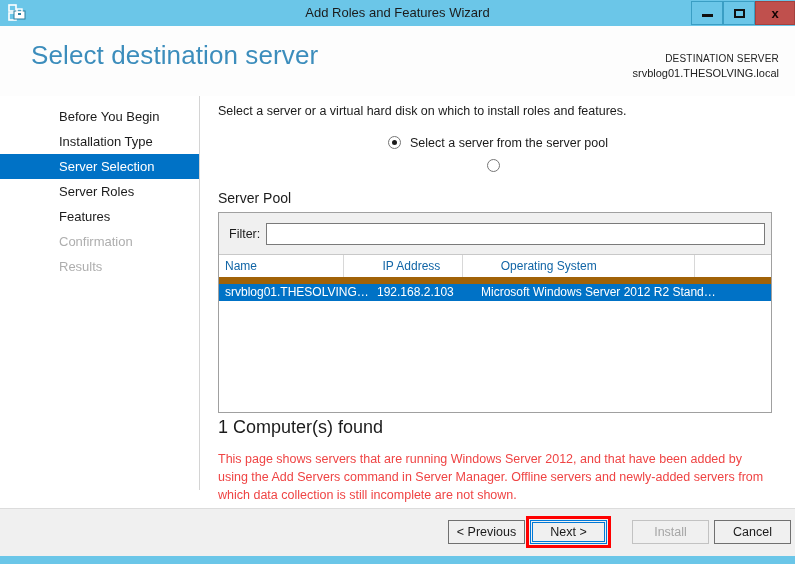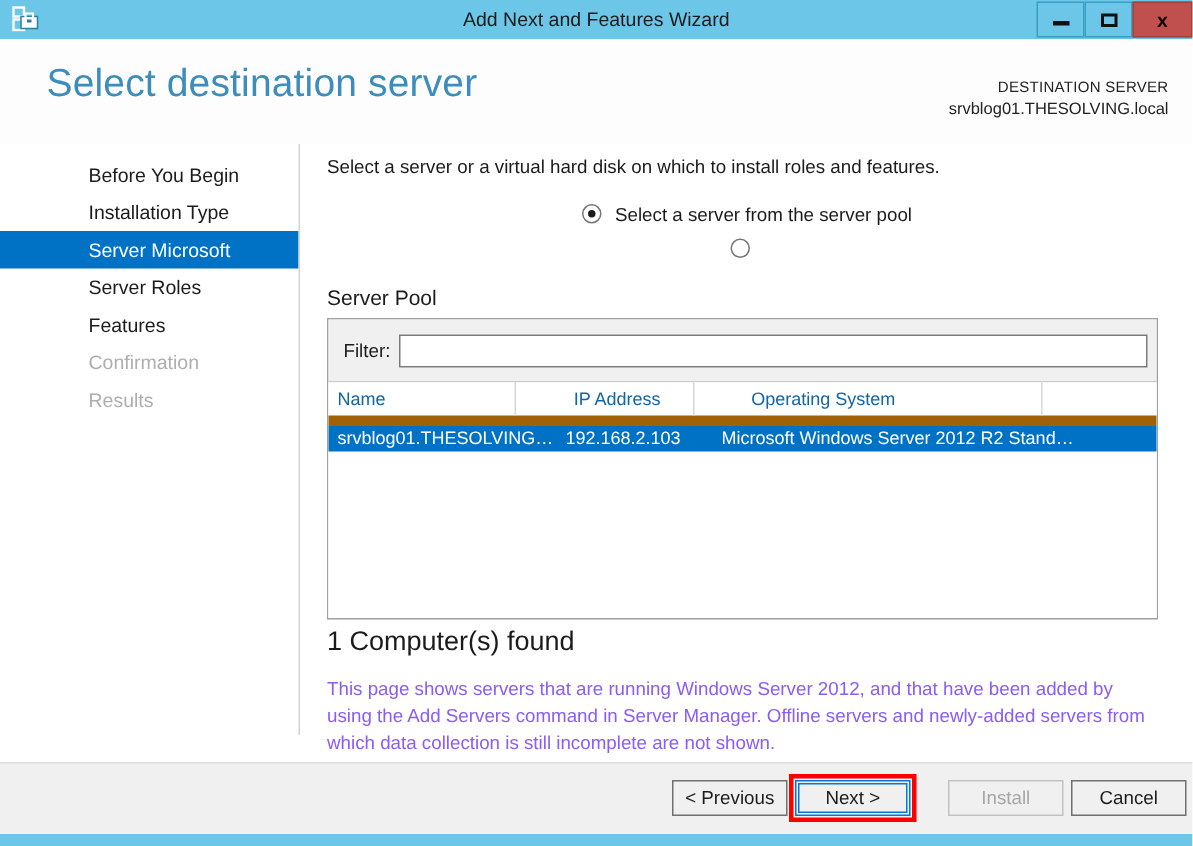--- a/index.html
+++ b/index.html
@@ -283,21 +283,21 @@
   .col-os     { width: 244px; }
   .col-extra  { width: 52px; border-right: none !important; }
 
   .found-text {
     font-size: 18px;
     color: #1b1b1b;
     margin: 4px 0 12px 0;
   }
   .desc-text {
     font-size: 12.5px;
-    color: #8b5cf6;
+    color: #ef4444;
     line-height: 18px;
     margin: 0;
     width: 556px;
   }
 
   
   .footer {
     position: absolute;
     left: 0; top: 508px;
     width: 795px; height: 48px;
@@ -363,21 +363,21 @@
   <div class="titlebar">
     <div class="titlebar-icon">
       <svg width="18" height="18" viewBox="0 0 18 18">
         <rect x="1" y="1" width="7" height="6" fill="none" stroke="#ffffff" stroke-width="1.6"></rect>
         <rect x="1" y="9" width="7" height="7" fill="none" stroke="#ffffff" stroke-width="1.6"></rect>
         <rect x="6" y="7" width="11" height="8" fill="#ffffff" stroke="#2b7fa0" stroke-width="1"></rect>
         <rect x="9" y="5" width="5" height="3" fill="none" stroke="#ffffff" stroke-width="1.4"></rect>
         <rect x="10" y="9" width="3" height="2" fill="#2b7fa0"></rect>
       </svg>
     </div>
-    <div class="titlebar-title">Add Next and Features Wizard</div>
+    <div class="titlebar-title">Add Roles and Features Wizard</div>
     <div class="win-buttons">
       <div class="win-btn">
         <span class="glyph-min"></span>
       </div>
       <div class="win-btn">
         <span class="glyph-max"></span>
       </div>
       <div class="win-btn close">x</div>
     </div>
   </div>
@@ -388,21 +388,21 @@
       <span class="dest-label">DESTINATION SERVER</span>
       <span class="dest-name">srvblog01.THESOLVING.local</span>
     </div>
   </div>
 
   <div class="body-area">
 
     <div class="sidebar">
       <div class="nav-item">Before You Begin</div>
       <div class="nav-item">Installation Type</div>
-      <div class="nav-item active">Server Microsoft</div>
+      <div class="nav-item active">Server Selection</div>
       <div class="nav-item">Server Roles</div>
       <div class="nav-item">Features</div>
       <div class="nav-item disabled">Confirmation</div>
       <div class="nav-item disabled">Results</div>
     </div>
     <div class="sidebar-divider"></div>
 
     <div class="content">
 
       <p class="intro-text">Select a server or a virtual hard disk on which to install roles and features.</p>

